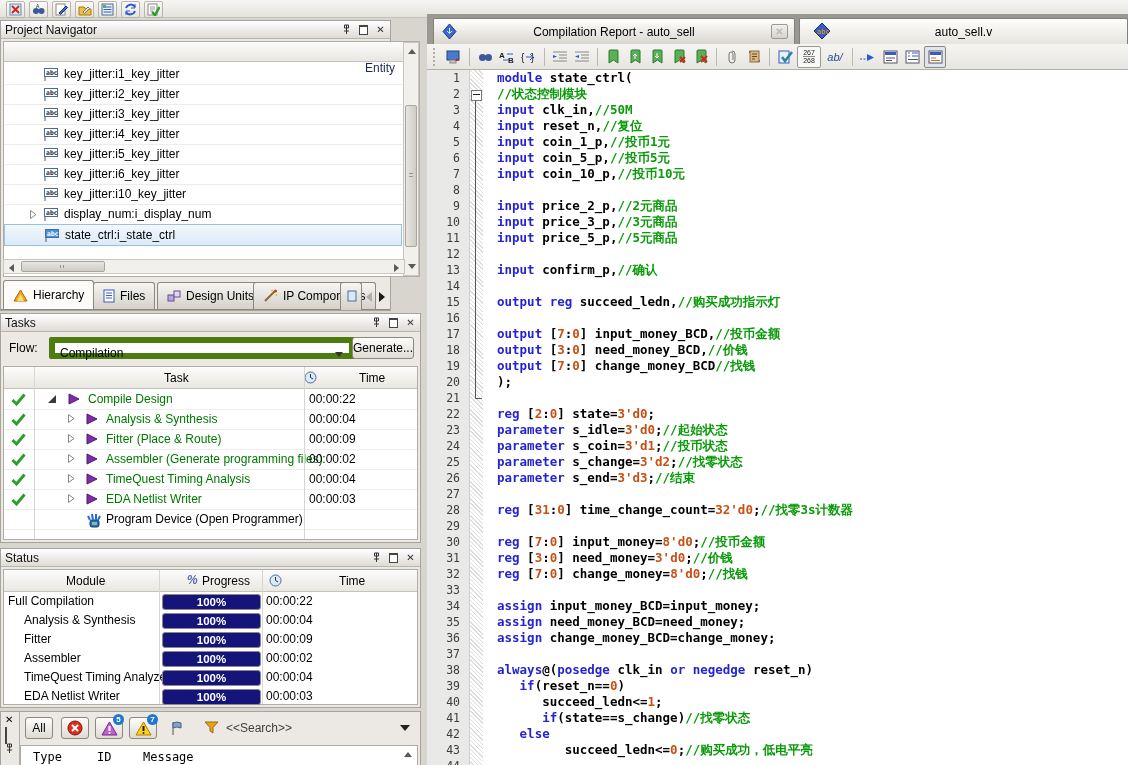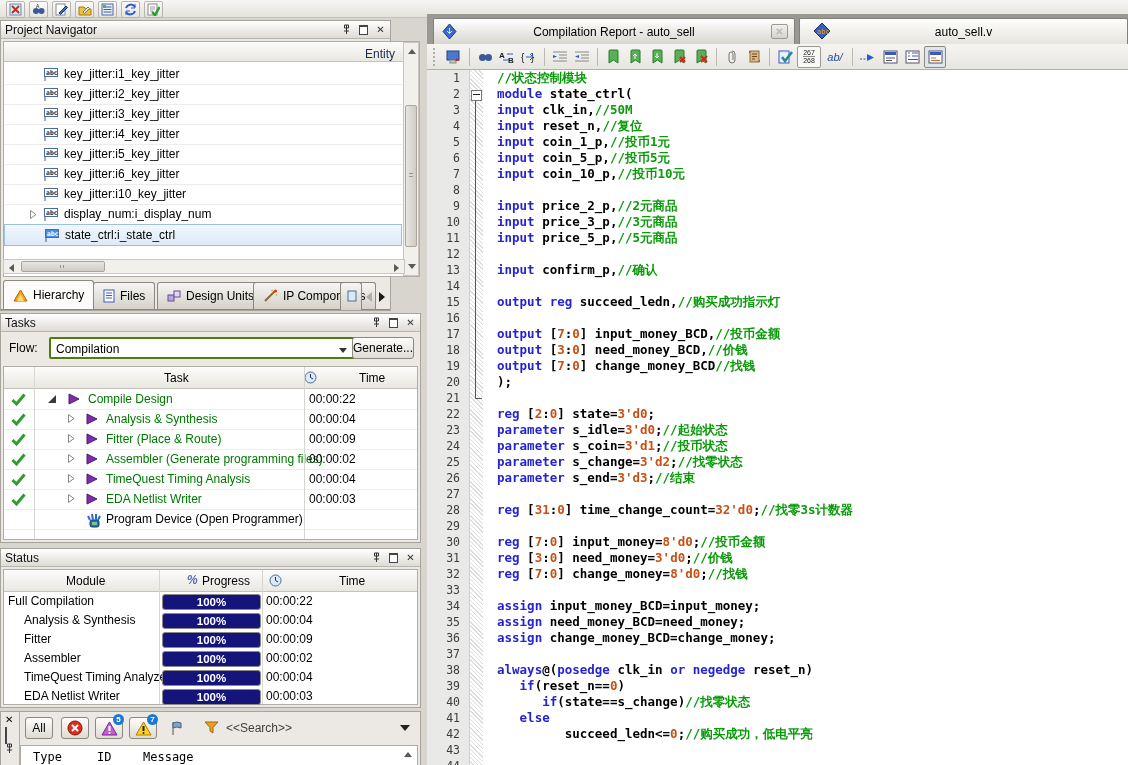--- a/index.html
+++ b/index.html
@@ -140,21 +140,21 @@
           </svg>
         </span>
       <span class="win-btn">
           <span class="float-ico"></span>
         </span>
       <span class="win-btn">✕</span>
     </span>
   </div>
   <div class="abs" style="left:2px;top:20px;width:417px;height:236px;background:#fff;border:1px solid #b0ada5;box-sizing:border-box;">
     <div class="hdr-row abs" style="left:0;right:16px;top:0;height:20px;">
-      <span style="position:absolute;right:8px;top:5px;color:#1a2a50;">Entity</span>
+      <span style="position:absolute;right:8px;top:19px;color:#1a2a50;">Entity</span>
     </div>
     <div id="nav-tree" class="abs" style="left:0;right:0;top:22px;bottom:0;">
         <div class="tree-row" style="top: 0px;">
           <span class="tree-ico">
             <svg width="17" height="14">
               <path d="M3 9 v5" stroke="#555"></path>
               <rect x="2.5" y="1.5" width="13" height="8" fill="#fff" stroke="#4a6aa8"></rect>
               <text x="4" y="8" font-size="6.5" font-weight="bold" fill="#222" font-family="DejaVu Sans Mono, monospace">abc</text>
             </svg>
           </span>
@@ -328,21 +328,21 @@
           </svg>
         </span>
       <span class="win-btn">
           <span class="float-ico"></span>
         </span>
       <span class="win-btn">✕</span>
     </span>
   </div>
   <div class="abs" style="left:6px;top:23px;height:24px;right:6px;">
     <span style="position:absolute;left:2px;top:4px;">Flow:</span>
-    <span style="position:absolute;left:42px;top:0;width:306px;height:22px;background:#fff;border:2px solid #4d7c0f;border-radius:2px;box-sizing:border-box;">
+    <span style="position:absolute;left:42px;top:0;width:306px;height:22px;background:#fff;border:6px solid #4d7c0f;border-radius:2px;box-sizing:border-box;">
       <span style="position:absolute;left:5px;top:3px;">Compilation</span>
       <span class="tri" style="right:6px;top:9px;border-left:4px solid transparent;border-right:4px solid transparent;border-top:5px solid #333;"></span>
     </span>
     <span class="xp-btn" style="position:absolute;right:0;top:0;width:62px;height:22px;line-height:20px;">Generate...</span>
   </div>
   <div class="abs" style="left:2px;top:52px;right:2px;bottom:2px;background:#fff;border:1px solid #b0ada5;box-sizing:border-box;">
     <div class="hdr-row abs" style="left:0;right:0;top:0;height:22px;">
       <span style="position:absolute;left:160px;top:4px;">Task</span>
       <span style="position:absolute;left:300px;top:4px;">
           <svg width="13" height="13">
@@ -806,22 +806,22 @@
         <div class="ln">41</div>
         <div class="ln">42</div>
         <div class="ln">43</div>
         <div class="ln">44</div>
       </div>
     <div id="hatch"></div>
     <div id="lines">
       <span class="fold-box"></span>
       <span class="fold-v"></span>
       <span class="fold-h"></span>
-    <div class="cl"><span class="tok-c">//状态控制模块</span></div>
-        <div class="cl"><span class="tok-k">module</span><span class="tok-t"> state_ctrl(</span></div>
+    <div class="cl"><span class="tok-k">module</span><span class="tok-t"> state_ctrl(</span></div>
+        <div class="cl"><span class="tok-c">//状态控制模块</span></div>
         <div class="cl"><span class="tok-k">input</span><span class="tok-t"> clk_in,</span><span class="tok-c">//50M</span></div>
         <div class="cl"><span class="tok-k">input</span><span class="tok-t"> reset_n,</span><span class="tok-c">//复位</span></div>
         <div class="cl"><span class="tok-k">input</span><span class="tok-t"> coin_1_p,</span><span class="tok-c">//投币1元</span></div>
         <div class="cl"><span class="tok-k">input</span><span class="tok-t"> coin_5_p,</span><span class="tok-c">//投币5元</span></div>
         <div class="cl"><span class="tok-k">input</span><span class="tok-t"> coin_10_p,</span><span class="tok-c">//投币10元</span></div>
         <div class="cl"></div>
         <div class="cl"><span class="tok-k">input</span><span class="tok-t"> price_2_p,</span><span class="tok-c">//2元商品</span></div>
         <div class="cl"><span class="tok-k">input</span><span class="tok-t"> price_3_p,</span><span class="tok-c">//3元商品</span></div>
         <div class="cl"><span class="tok-k">input</span><span class="tok-t"> price_5_p,</span><span class="tok-c">//5元商品</span></div>
         <div class="cl"></div>
@@ -845,18 +845,19 @@
         <div class="cl"><span class="tok-k">reg</span><span class="tok-t"> [</span><span class="tok-n">7</span><span class="tok-t">:</span><span class="tok-n">0</span><span class="tok-t">] input_money=</span><span class="tok-n">8'd0</span><span class="tok-t">;</span><span class="tok-c">//投币金额</span></div>
         <div class="cl"><span class="tok-k">reg</span><span class="tok-t"> [</span><span class="tok-n">3</span><span class="tok-t">:</span><span class="tok-n">0</span><span class="tok-t">] need_money=</span><span class="tok-n">3'd0</span><span class="tok-t">;</span><span class="tok-c">//价钱</span></div>
         <div class="cl"><span class="tok-k">reg</span><span class="tok-t"> [</span><span class="tok-n">7</span><span class="tok-t">:</span><span class="tok-n">0</span><span class="tok-t">] change_money=</span><span class="tok-n">8'd0</span><span class="tok-t">;</span><span class="tok-c">//找钱</span></div>
         <div class="cl"></div>
         <div class="cl"><span class="tok-k">assign</span><span class="tok-t"> input_money_BCD=input_money;</span></div>
         <div class="cl"><span class="tok-k">assign</span><span class="tok-t"> need_money_BCD=need_money;</span></div>
         <div class="cl"><span class="tok-k">assign</span><span class="tok-t"> change_money_BCD=change_money;</span></div>
         <div class="cl"></div>
         <div class="cl"><span class="tok-k">always</span><span class="tok-t">@(</span><span class="tok-k">posedge</span><span class="tok-t"> clk_in </span><span class="tok-k">or</span><span class="tok-t"> </span><span class="tok-k">negedge</span><span class="tok-t"> reset_n)</span></div>
         <div class="cl"><span class="tok-t">   </span><span class="tok-k">if</span><span class="tok-t">(reset_n==</span><span class="tok-n">0</span><span class="tok-t">)</span></div>
+        <div class="cl"><span class="tok-t">      succeed_ledn&lt;=</span><span class="tok-n">1</span><span class="tok-t">;</span></div>
         <div class="cl"><span class="tok-t">      </span><span class="tok-k">if</span><span class="tok-t">(state==s_change)</span><span class="tok-c">//找零状态</span></div>
         <div class="cl"><span class="tok-t">   </span><span class="tok-k">else</span></div>
         <div class="cl"><span class="tok-t">         succeed_ledn&lt;=</span><span class="tok-n">0</span><span class="tok-t">;</span><span class="tok-c">//购买成功，低电平亮</span></div>
       </div>
   </div>
 </div>
 
 </body></html>

